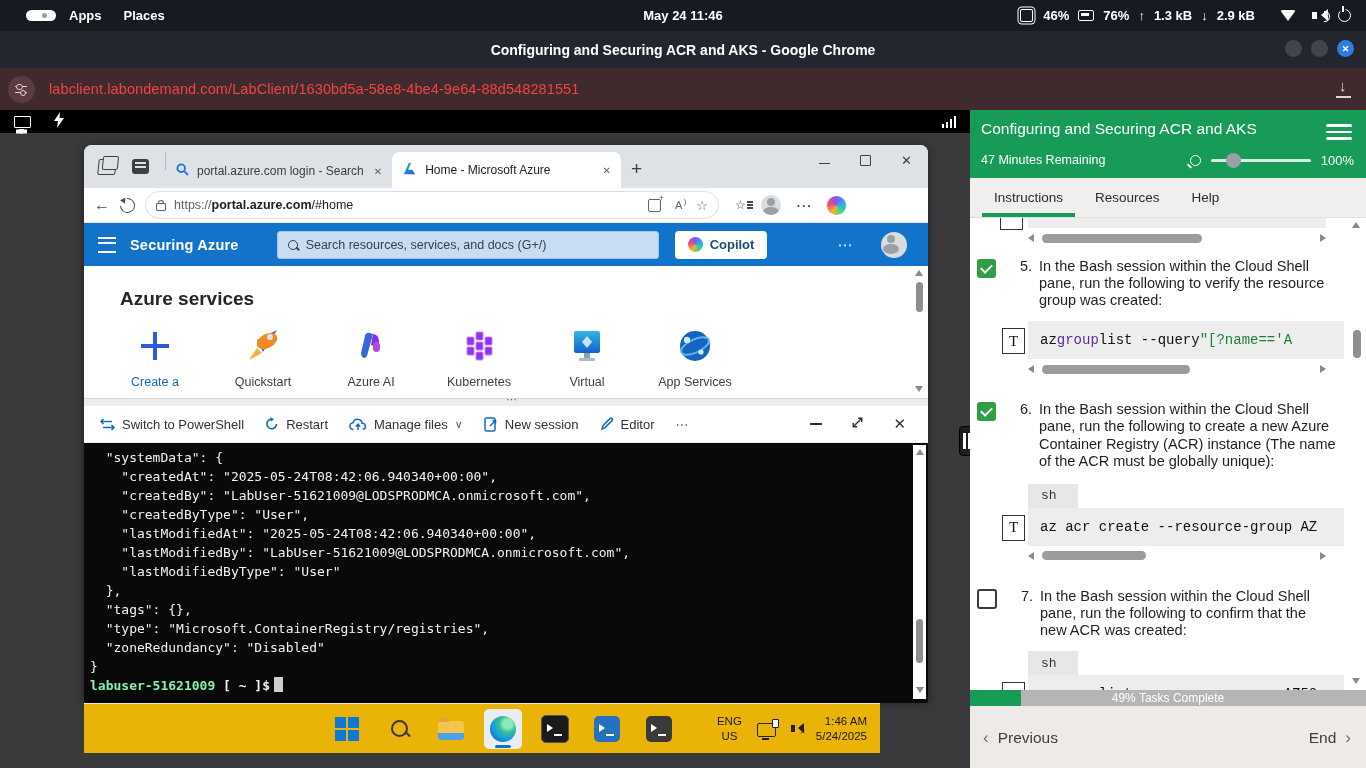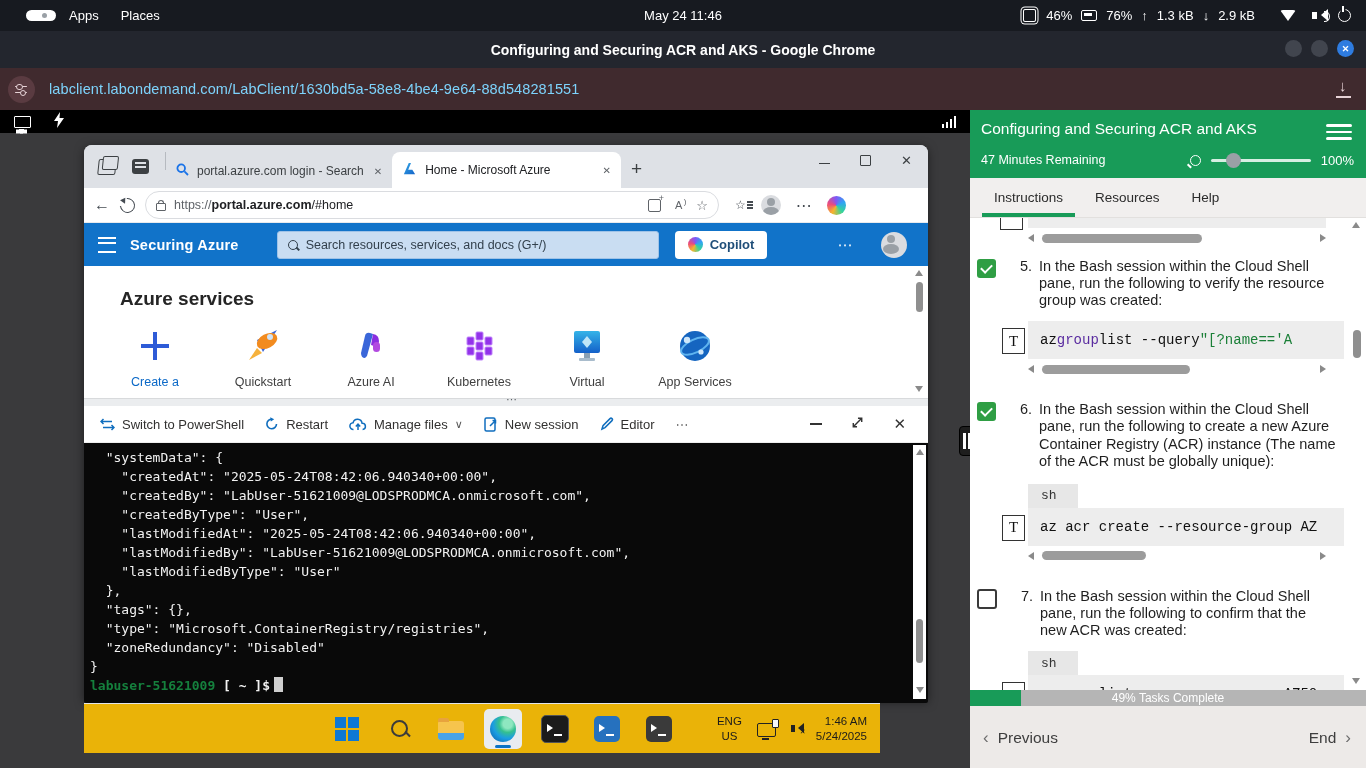--- a/index.html
+++ b/index.html
@@ -1,21 +1,21 @@
 <!DOCTYPE html>
 <html><head>
 <meta charset="utf-8">
 <style>
   html,body{margin:0;padding:0;background:#222;}
   #root{position:relative;width:1366px;height:768px;overflow:hidden;background:#3a3a3c;
         font-family:"Liberation Sans",sans-serif;-webkit-font-smoothing:antialiased;}
   .abs{position:absolute;}
   
   .gnome-bar{left:0;top:0;width:1366px;height:31px;background:#171a20;color:#fff;
-             display:flex;align-items:center;font-size:13px;font-weight:400;}
+             display:flex;align-items:center;font-size:13px;font-weight:700;}
   .gnome-left{display:flex;align-items:center;gap:22px;padding-left:26px;}
   .logo-pill{width:30px;height:11px;background:#fff;border-radius:6px;}
   .logo-dot{width:5px;height:5px;background:#9aa0a6;border-radius:50%;margin-left:-14px;}
   .gnome-center{position:absolute;left:0;right:0;text-align:center;pointer-events:none;}
   .gnome-right{margin-left:auto;display:flex;align-items:center;gap:9px;padding-right:14px;}
   .sysicon{display:inline-flex;align-items:center;justify-content:center;width:16px;height:16px;}
   .chip{width:11px;height:11px;border:1.6px solid #fff;border-radius:2px;box-shadow:0 0 0 1.5px #171a20, 0 0 0 2.5px #fff;}
   .ram{width:14px;height:9px;border:1.5px solid #fff;border-radius:2px;position:relative;}
   .ram:after{content:"";position:absolute;left:2px;top:1.5px;width:8px;height:3px;background:#fff;}
   .wifi{width:0;height:0;border-left:8px solid transparent;border-right:8px solid transparent;border-top:11px solid #fff;border-radius:3px;}
@@ -30,21 +30,21 @@
   .win-dots{position:absolute;right:12px;top:9px;display:flex;gap:9px;align-items:center;}
   .wdot{width:17px;height:17px;border-radius:50%;background:#41454e;}
   .wdot.close{background:#2e7ce0;color:#fff;display:flex;align-items:center;justify-content:center;font-size:9px;font-weight:700;}
   
   .chrome-urlbar{left:0;top:68px;width:1366px;height:42px;background:#402a2e;display:flex;align-items:center;color:#ddc8cc;}
   .site-badge{width:27px;height:27px;border-radius:50%;background:#5a3b41;margin:0 14px 0 8px;position:relative;}
   .site-badge i{position:absolute;left:7px;width:12px;height:1.8px;background:#e6d2d6;border-radius:1px;}
   .site-badge i:nth-child(1){top:10px;}.site-badge i:nth-child(2){top:16px;}
   .site-badge i:nth-child(1):after,.site-badge i:nth-child(2):after{content:"";position:absolute;top:-1.6px;width:4.5px;height:4.5px;border-radius:50%;background:#5a3b41;border:1.4px solid #e6d2d6;}
   .site-badge i:nth-child(1):after{left:1px;}.site-badge i:nth-child(2):after{right:1px;}
-  .urltext{font-size:14.5px;letter-spacing:.1px;color:#7dd3fc;}
+  .urltext{font-size:14.5px;letter-spacing:.1px;color:#ef4444;}
   .dl-icon{margin-left:auto;margin-right:12px;width:20px;height:18px;position:relative;}
   .dl-icon:before{content:"↓";position:absolute;left:5px;top:-3px;font-size:15px;font-weight:700;color:#e6d2d6;}
   .dl-icon:after{content:"";position:absolute;left:2px;bottom:0;width:15px;height:2px;background:#e6d2d6;}
   
   .lab-toolbar{left:0;top:110px;width:970px;height:23px;background:#000;display:flex;align-items:center;}
   .mon-icon{width:15px;height:10px;border:1.7px solid #fff;border-radius:1px;margin-left:14px;position:relative;}
   .mon-icon:after{content:"";position:absolute;left:4px;bottom:-4px;width:5px;height:2.5px;background:#fff;box-shadow:-2px 1.5px 0 1px #fff,2px 1.5px 0 1px #fff;height:1.5px;}
   .bolt-icon{margin-left:22px;}
   .signal-icon{margin-left:auto;margin-right:14px;display:flex;align-items:flex-end;gap:1.5px;}
   .signal-icon i{width:2.5px;background:#fff;display:block;}
@@ -119,21 +119,21 @@
   
   .cstools{height:36px;background:#fff;display:flex;align-items:center;gap:7px;padding:0 16px;font-size:13px;color:#323130;border-bottom:1px solid #eee;}
   .cstools .grp{display:flex;align-items:center;gap:7px;margin-right:14px;}
   .csi{color:#106ebe;display:inline-flex;}
   .cs-right{margin-left:auto;display:flex;align-items:center;gap:28px;padding-right:6px;color:#333;}
   .cs-min{width:12px;height:2px;background:#333;}
   
   .terminal{height:260px;background:#090909;border-radius:0 0 2px 2px;position:relative;color:#f2f2f2;}
   .terminal pre{margin:0;padding:5px 14px 0 6px;font-family:"DejaVu Sans Mono",monospace;font-size:13px;line-height:19px;}
   .promptline{position:absolute;left:6px;bottom:10px;font-family:"DejaVu Sans Mono",monospace;font-size:13px;font-weight:700;}
-  .puser{color:#15803d;}
+  .puser{color:#86efac;}
   .cursor{display:inline-block;width:9px;height:15px;background:#cfcfcf;vertical-align:-2px;margin-left:4px;}
   .tscroll{position:absolute;right:2px;top:2px;bottom:4px;width:13px;background:#fff;display:flex;flex-direction:column;align-items:center;padding:4px 0;}
   .tscroll .sthumb{position:absolute;bottom:36px;height:44px;}
   .tscroll .down{position:absolute;bottom:6px;}
   
   .taskbar{left:84px;top:703px;width:796px;height:49px;background:#eab308;border-top:1px solid #e3e5e8;display:flex;align-items:center;}
   .tb-center{position:absolute;left:244px;display:flex;gap:14px;align-items:center;}
   .tbi{width:38px;height:40px;display:flex;align-items:center;justify-content:center;border-radius:5px;position:relative;}
   .tbi.active{background:#e9ecf0;}
   .tbi.active:after{content:"";position:absolute;bottom:1px;left:11px;width:16px;height:3px;border-radius:2px;background:#0b72c5;}

